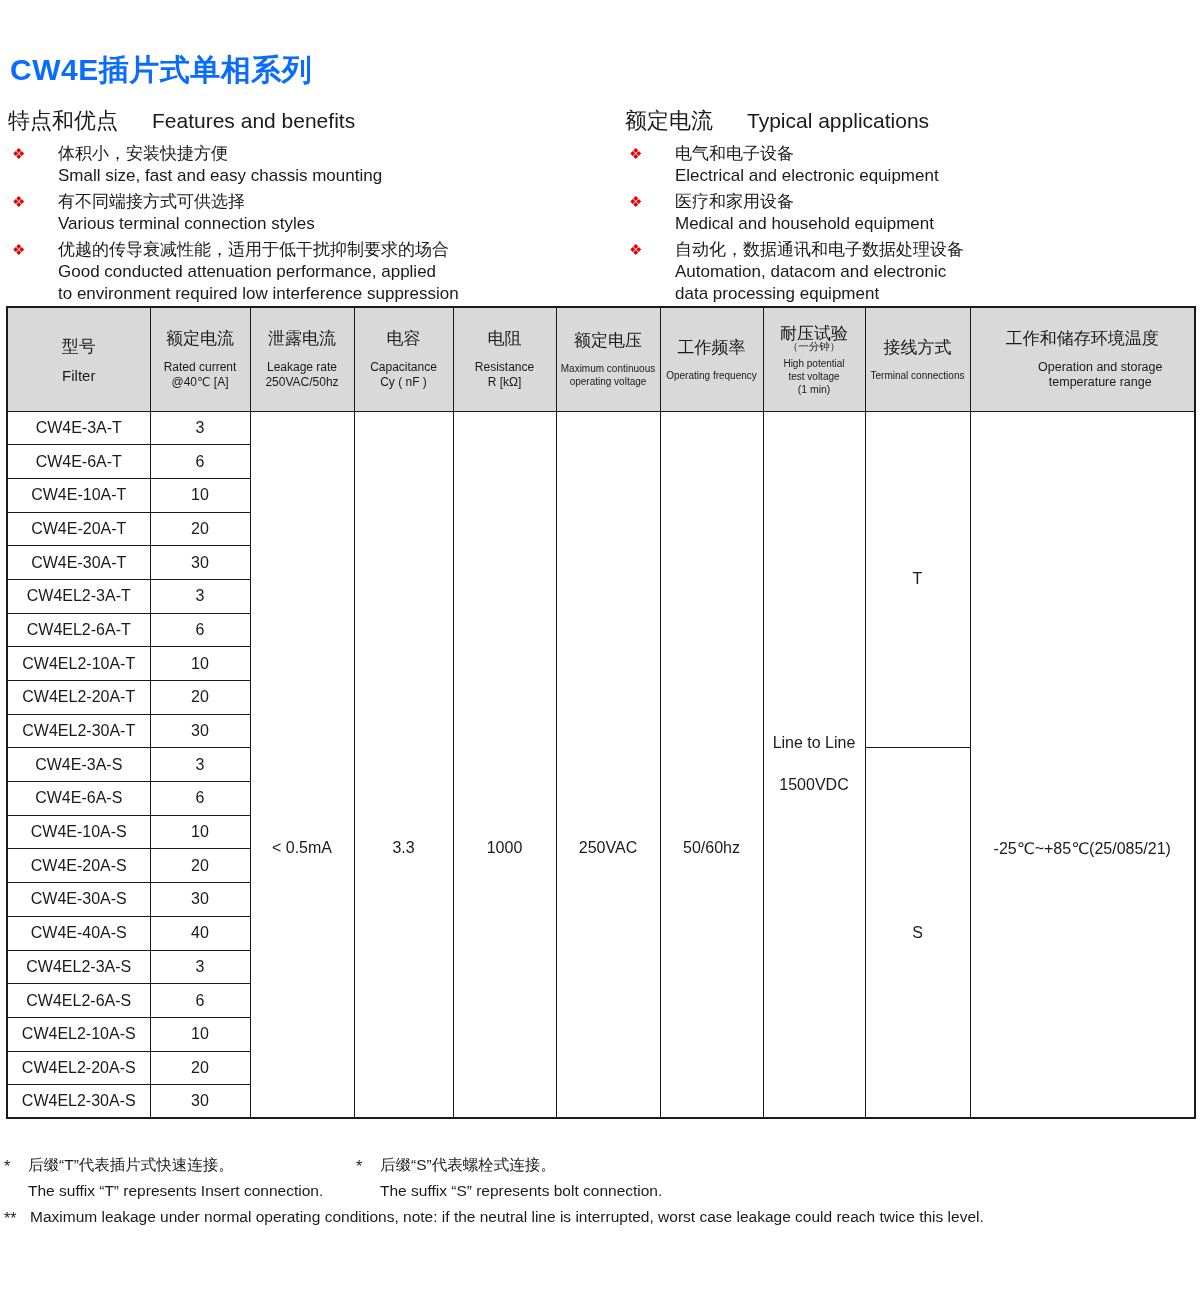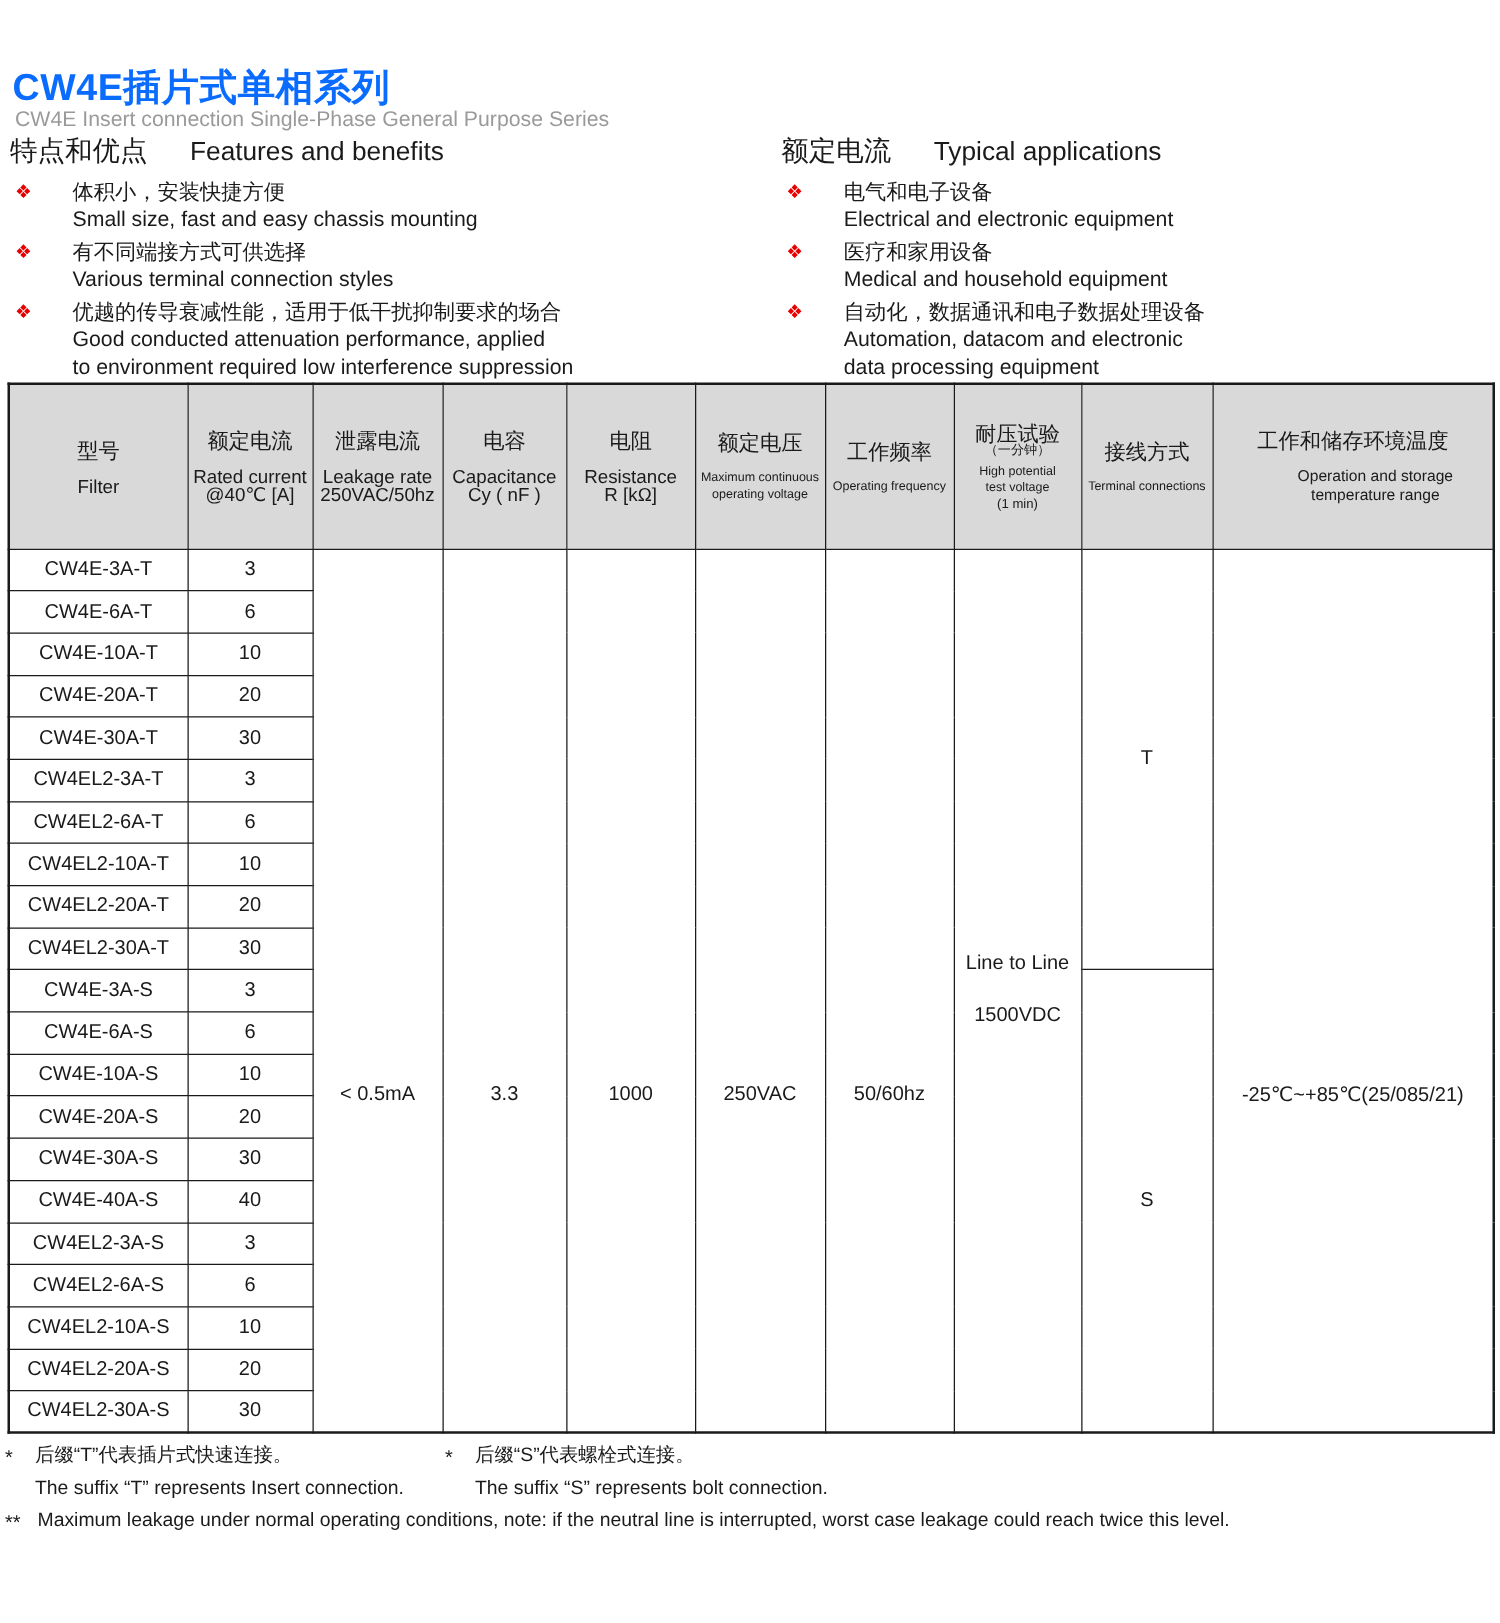--- a/index.html
+++ b/index.html
@@ -19,26 +19,26 @@
   .sec-heading .cn { font-size:22px; }
   .sec-heading .en { font-size:21px; }
   .bullet-item { display:grid; grid-template-columns:50px 1fr; margin-bottom:4px; }
   .bullet-marker { color:#e60000; font-size:15px; line-height:22px; padding-left:4px; }
   .bullet-text { font-size:17px; line-height:22px; }
 
   
   .spec-table-wrap { position:absolute; left:6px; top:306px; }
   table.spec { border-collapse:collapse; table-layout:fixed; width:1188px; border:2px solid #1a1a1a; }
   table.spec th, table.spec td { border:1px solid #1a1a1a; text-align:center; vertical-align:middle; overflow:hidden; }
-  tr.header-row { height:132px; }
+  tr.header-row { height:104px; }
   tr.body-row { height:33.7px; }
   th { background:#d9d9d9; font-weight:normal; padding:2px; }
   .hcn { font-size:17px; line-height:21px; margin-bottom:11px; }
   .hcn.tight { margin-bottom:4px; }
-  .hen { font-size:15px; line-height:15px; }
+  .hen { font-size:12px; line-height:15px; }
   .hen.lg { font-size:15px; }
   .hen.sm { font-size:10px; line-height:13px; }
   .hen.md { font-size:12.5px;padding-left:36px; }
   .hsub { font-size:10.5px; line-height:12px; margin:-8px 0 5px; }
   .hmin { font-size:10.5px; line-height:13px; margin-top:0; }
   td.model, td.num { font-size:16px; }
   td.merged { font-size:16px; }
   td.shift { padding-top:168px; }  
   td.hipot div { font-size:16px; line-height:20px; }
   td.hipot .gap { margin-top:22px; }
@@ -51,21 +51,20 @@
   .fn-note.left { width:352px; }
   .fn-note2 { display:grid; grid-template-columns:26px 1fr; }
   .fn-star { font-size:16px; padding-top:2px; }
 </style>
 </head>
 <body>
 
 <div class="page">
 
   <div class="title">CW4E插片式单相系列</div>
-  <div class="subtitle">CW4E Insert connection Single-Phase General Purpose Series</div>
 
   <div class="section features">
     <div class="sec-heading">
       <span class="cn">特点和优点</span>
       <span class="en">Features and benefits</span>
     </div>
     <div class="bullet-item">
       <span class="bullet-marker">❖</span>
       <div class="bullet-text">
         <div>体积小，安装快捷方便</div>

